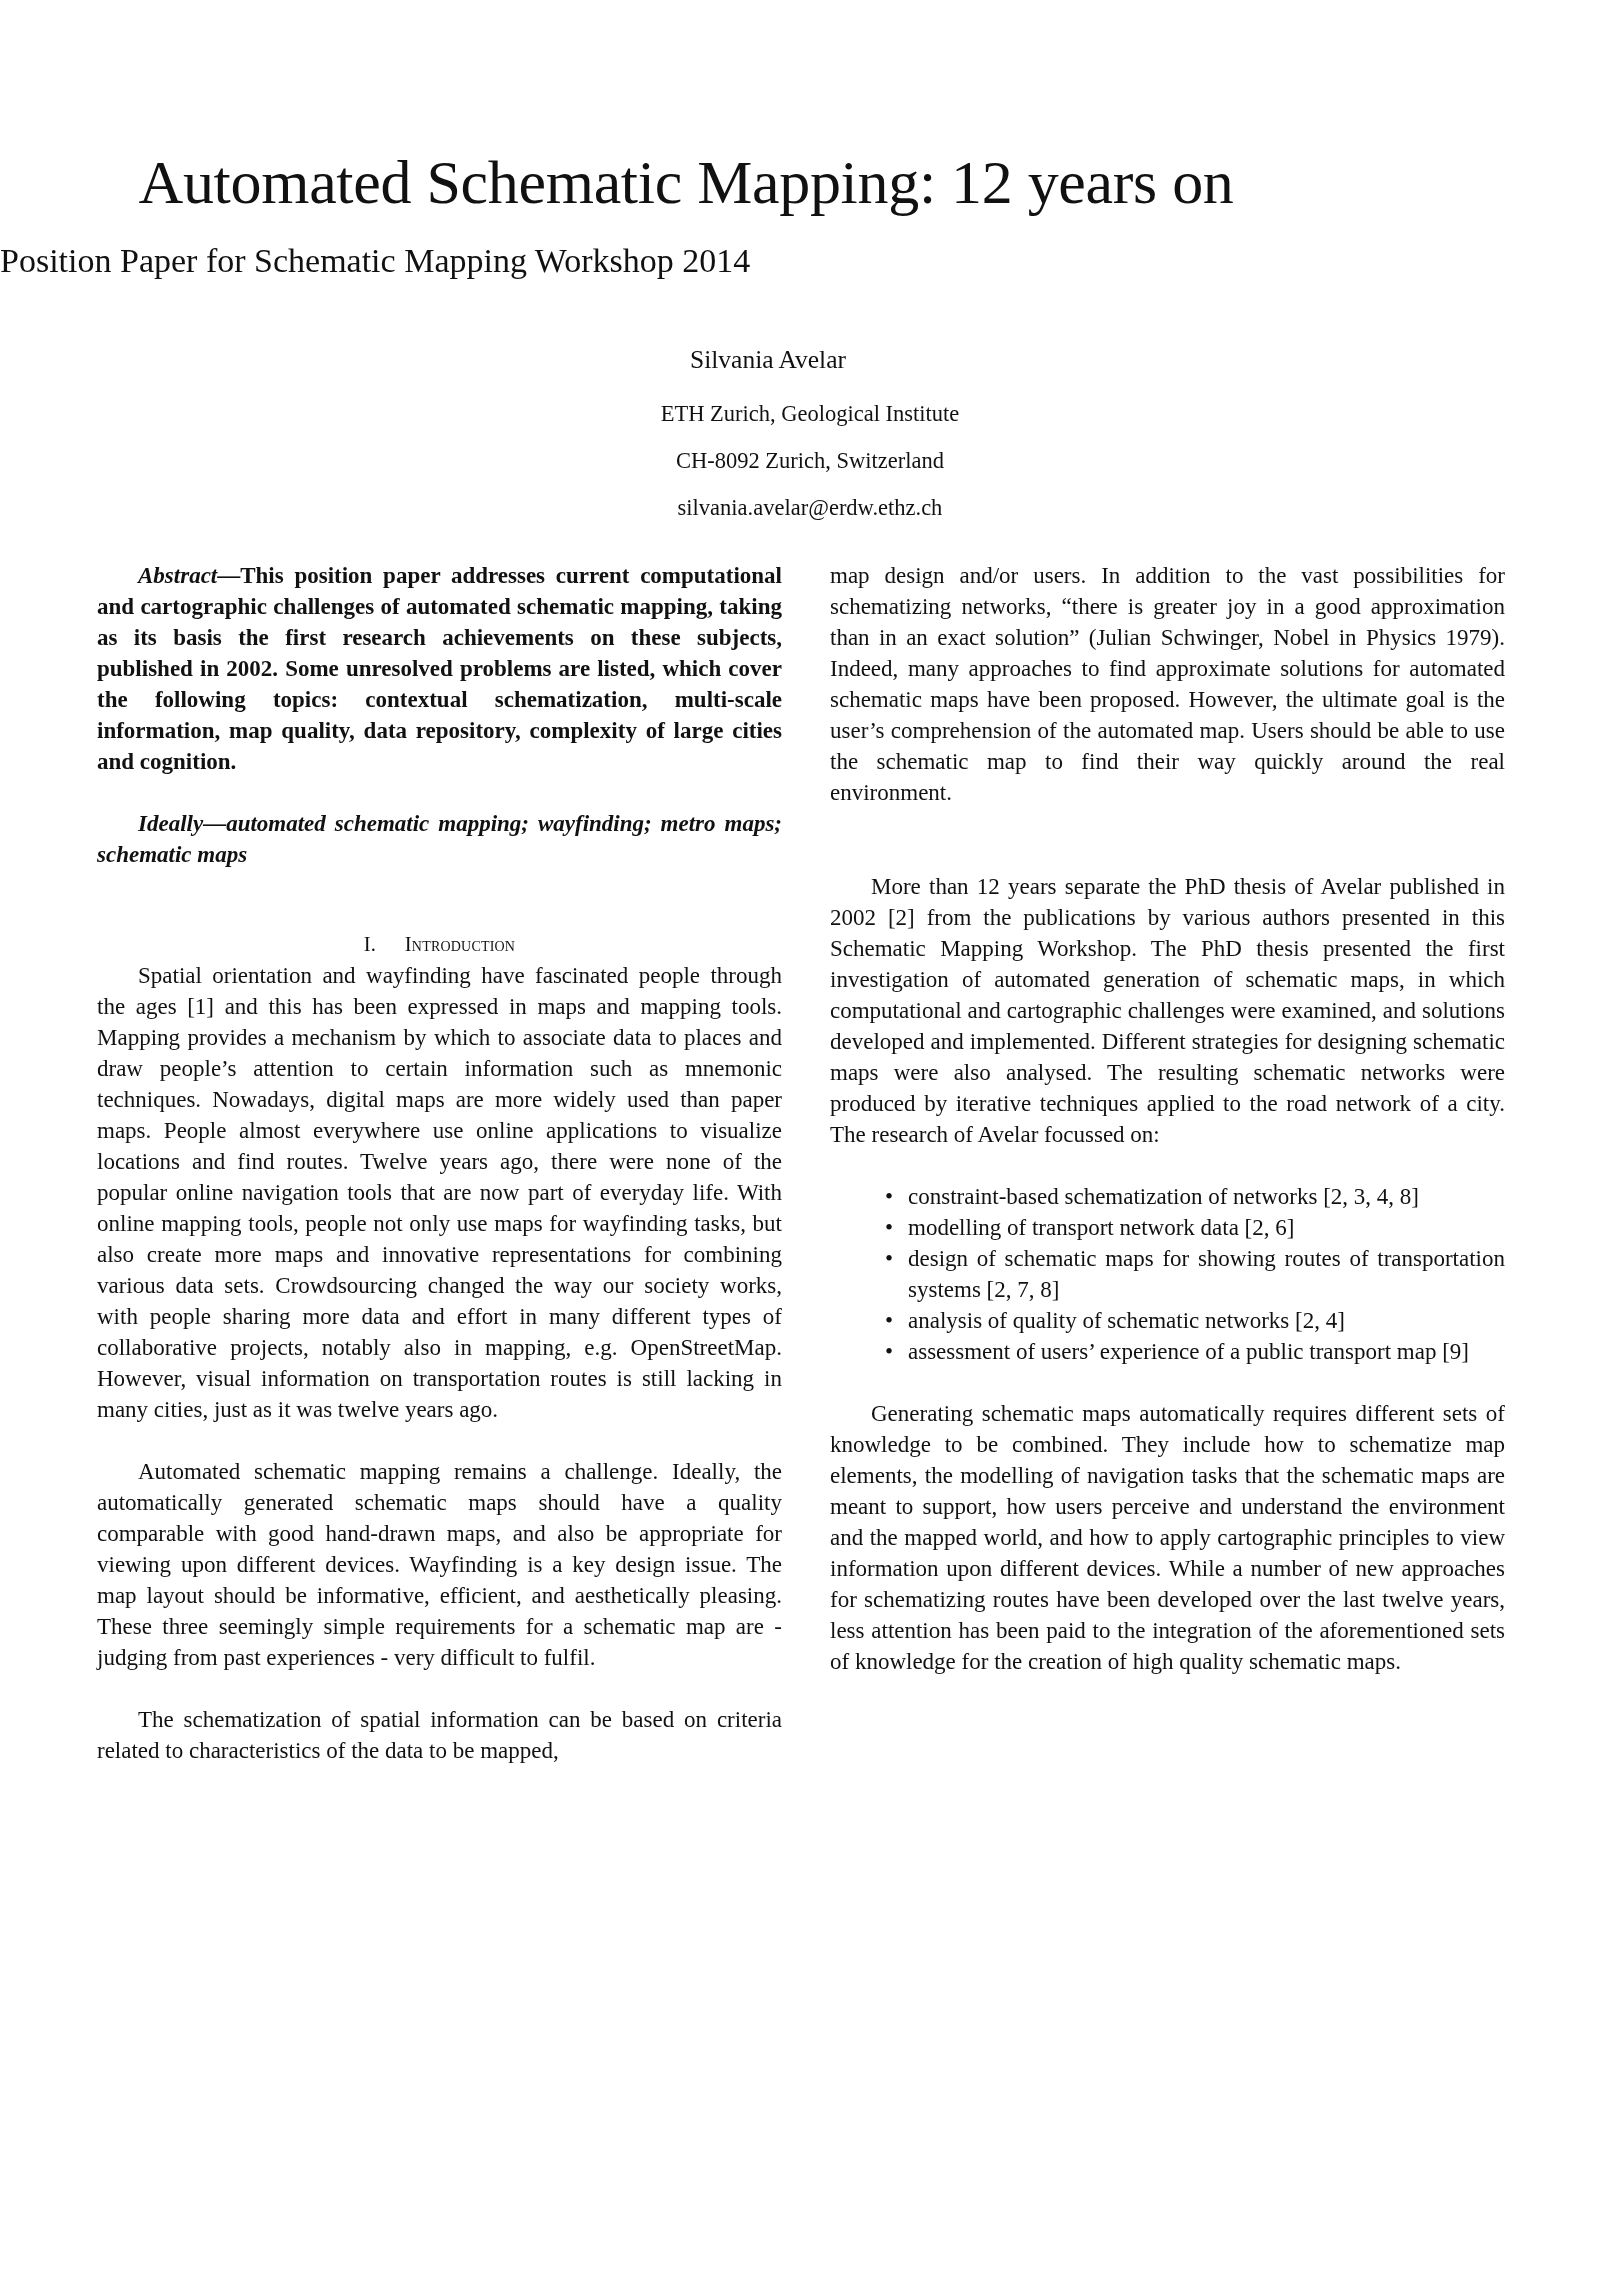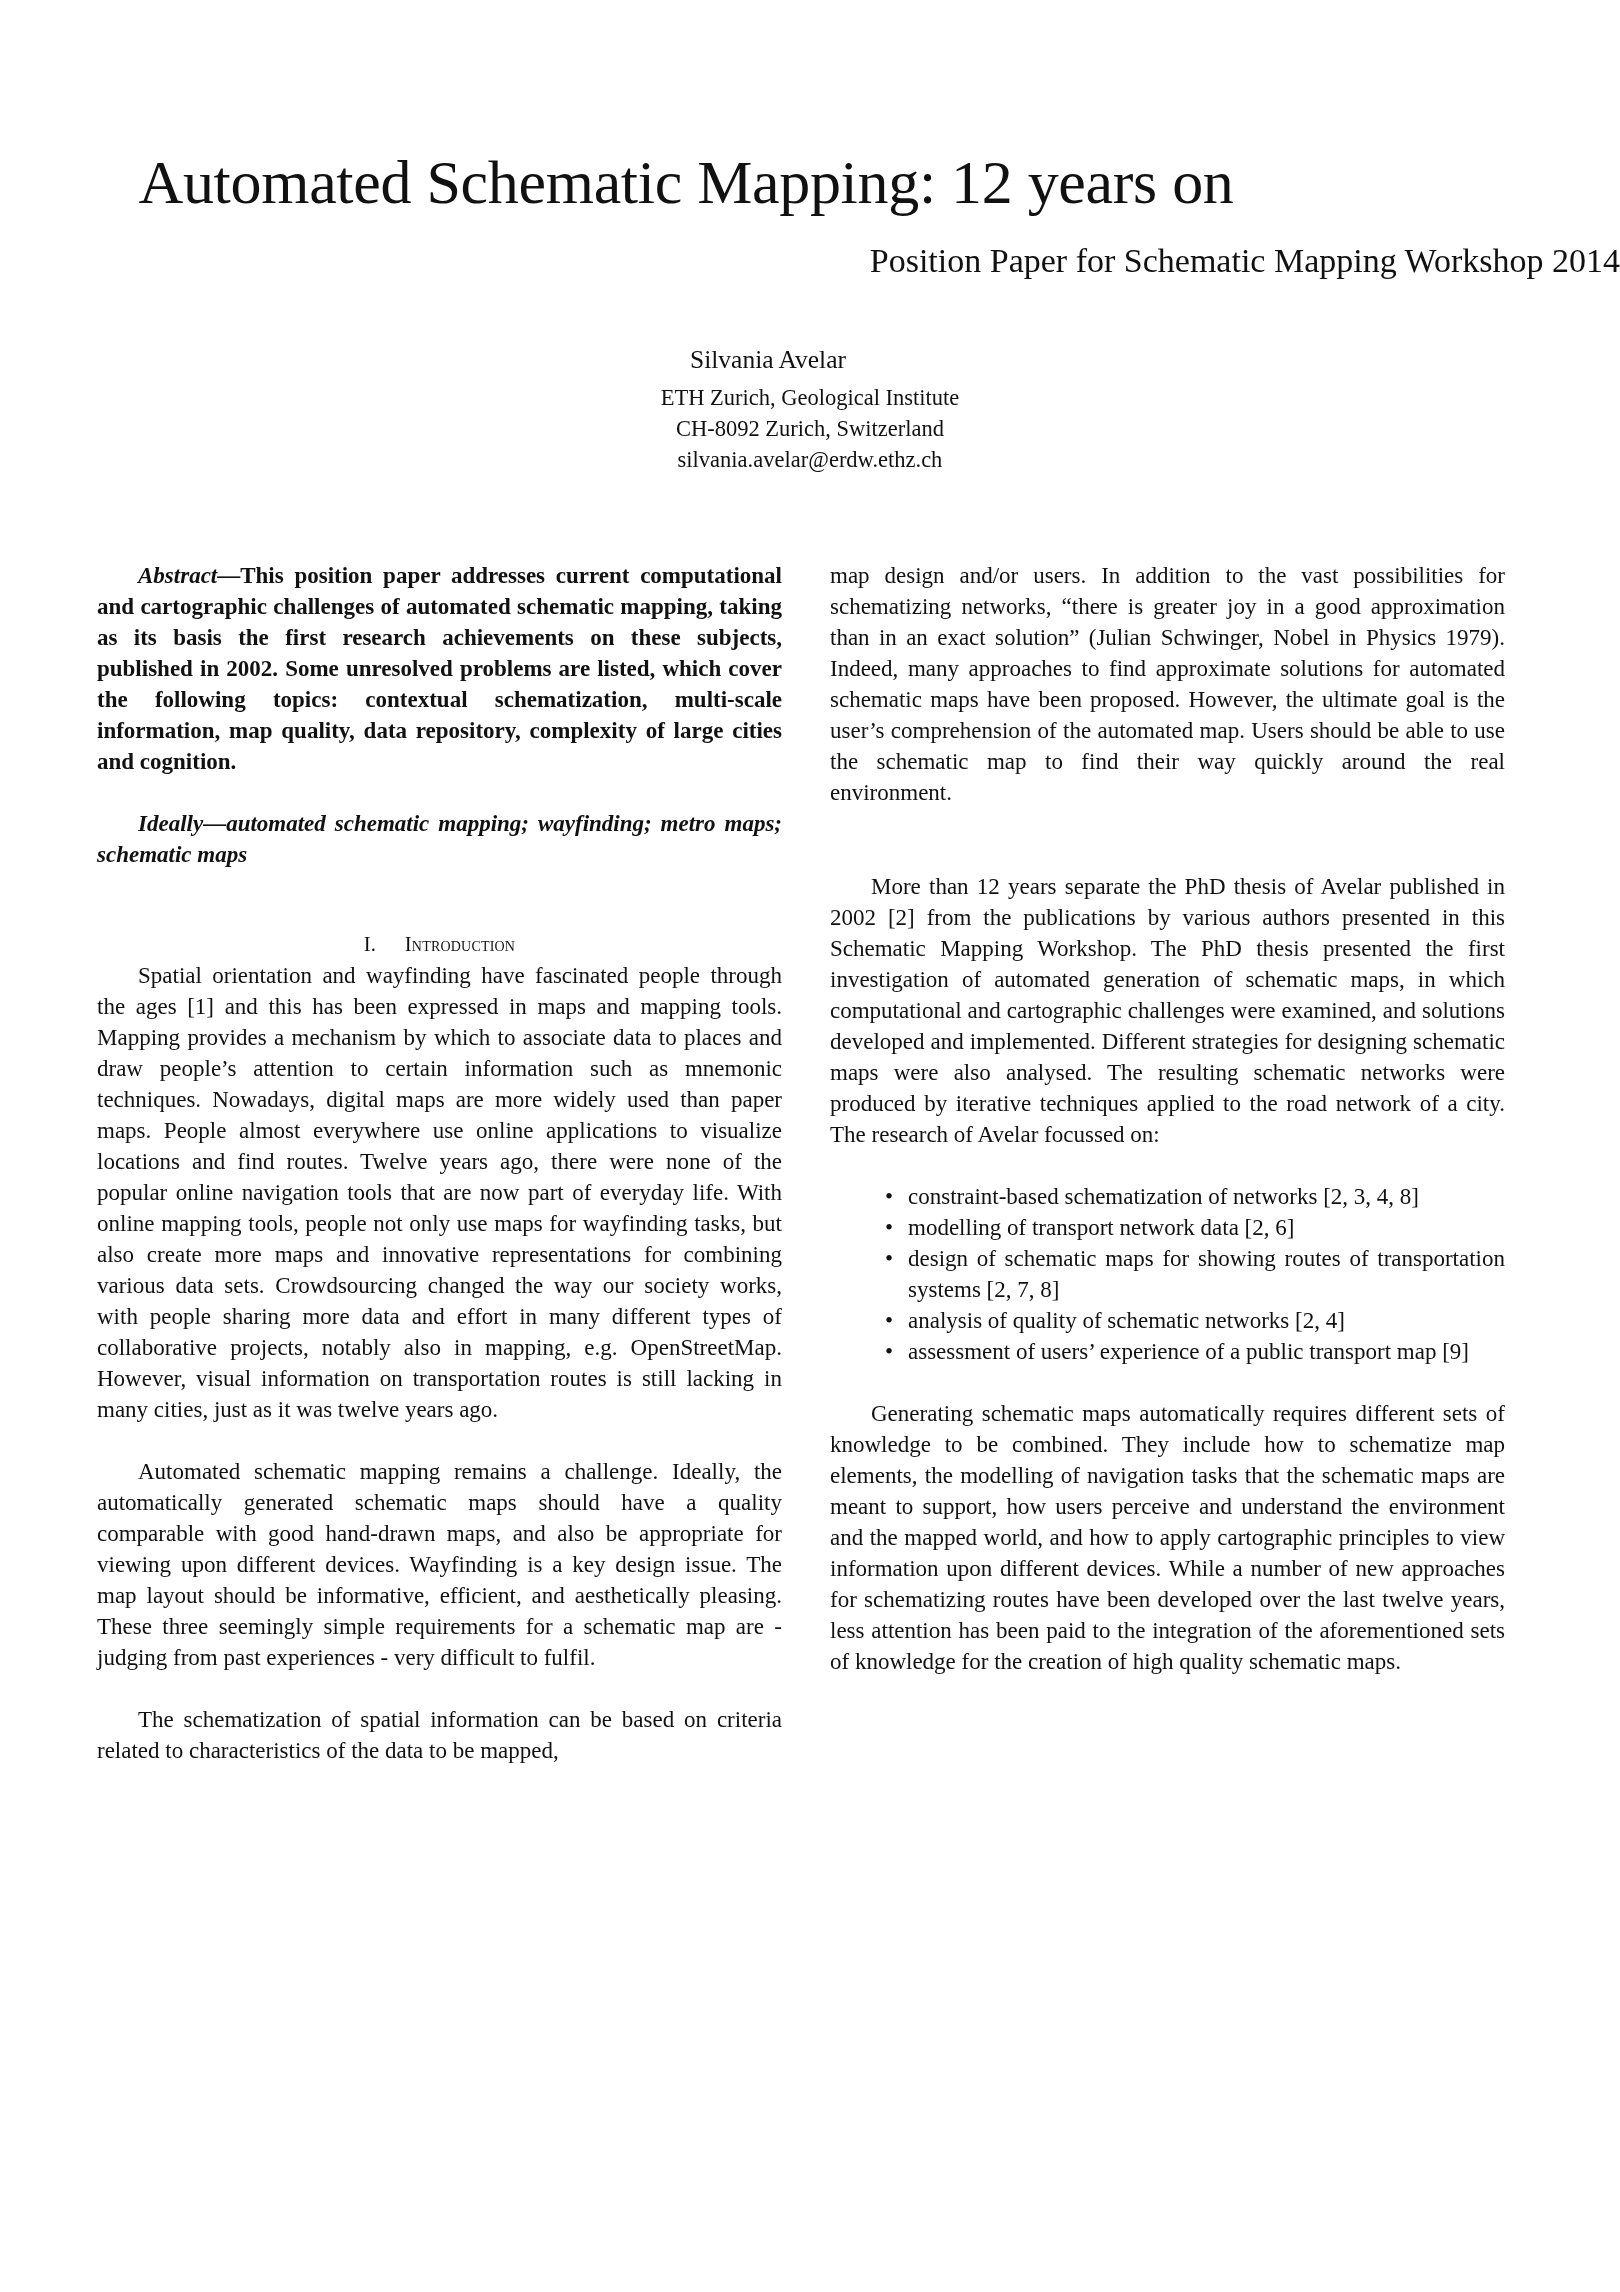--- a/index.html
+++ b/index.html
@@ -34,41 +34,41 @@
       text-align: center;
       letter-spacing: -0.3px;
     }
     .subtitle {
       position: absolute;
       left: 0;
       width: 1620px;
       top: 239px;
       font-size: 34px;
       line-height: 43px;
-      text-align: right;
+      text-align: left;
     }
     .author {
       position: absolute;
       left: 0;
       width: 1536px;
       top: 343px;
       font-size: 25.5px;
       line-height: 33px;
       text-align: center;
     }
     .affil {
       position: absolute;
       left: 0;
       width: 1620px;
       top: 382px;
       font-size: 22.5px;
       line-height: 31px;
       text-align: center;
     }
-    .affil div { margin: 0; }
+    .affil div { margin: 16px; }
 
     .col {
       position: absolute;
       top: 552px;
       width: 686px;
       font-size: 23px;
       line-height: 31px;
       text-align: justify;
       margin-top: 8px;
     }

